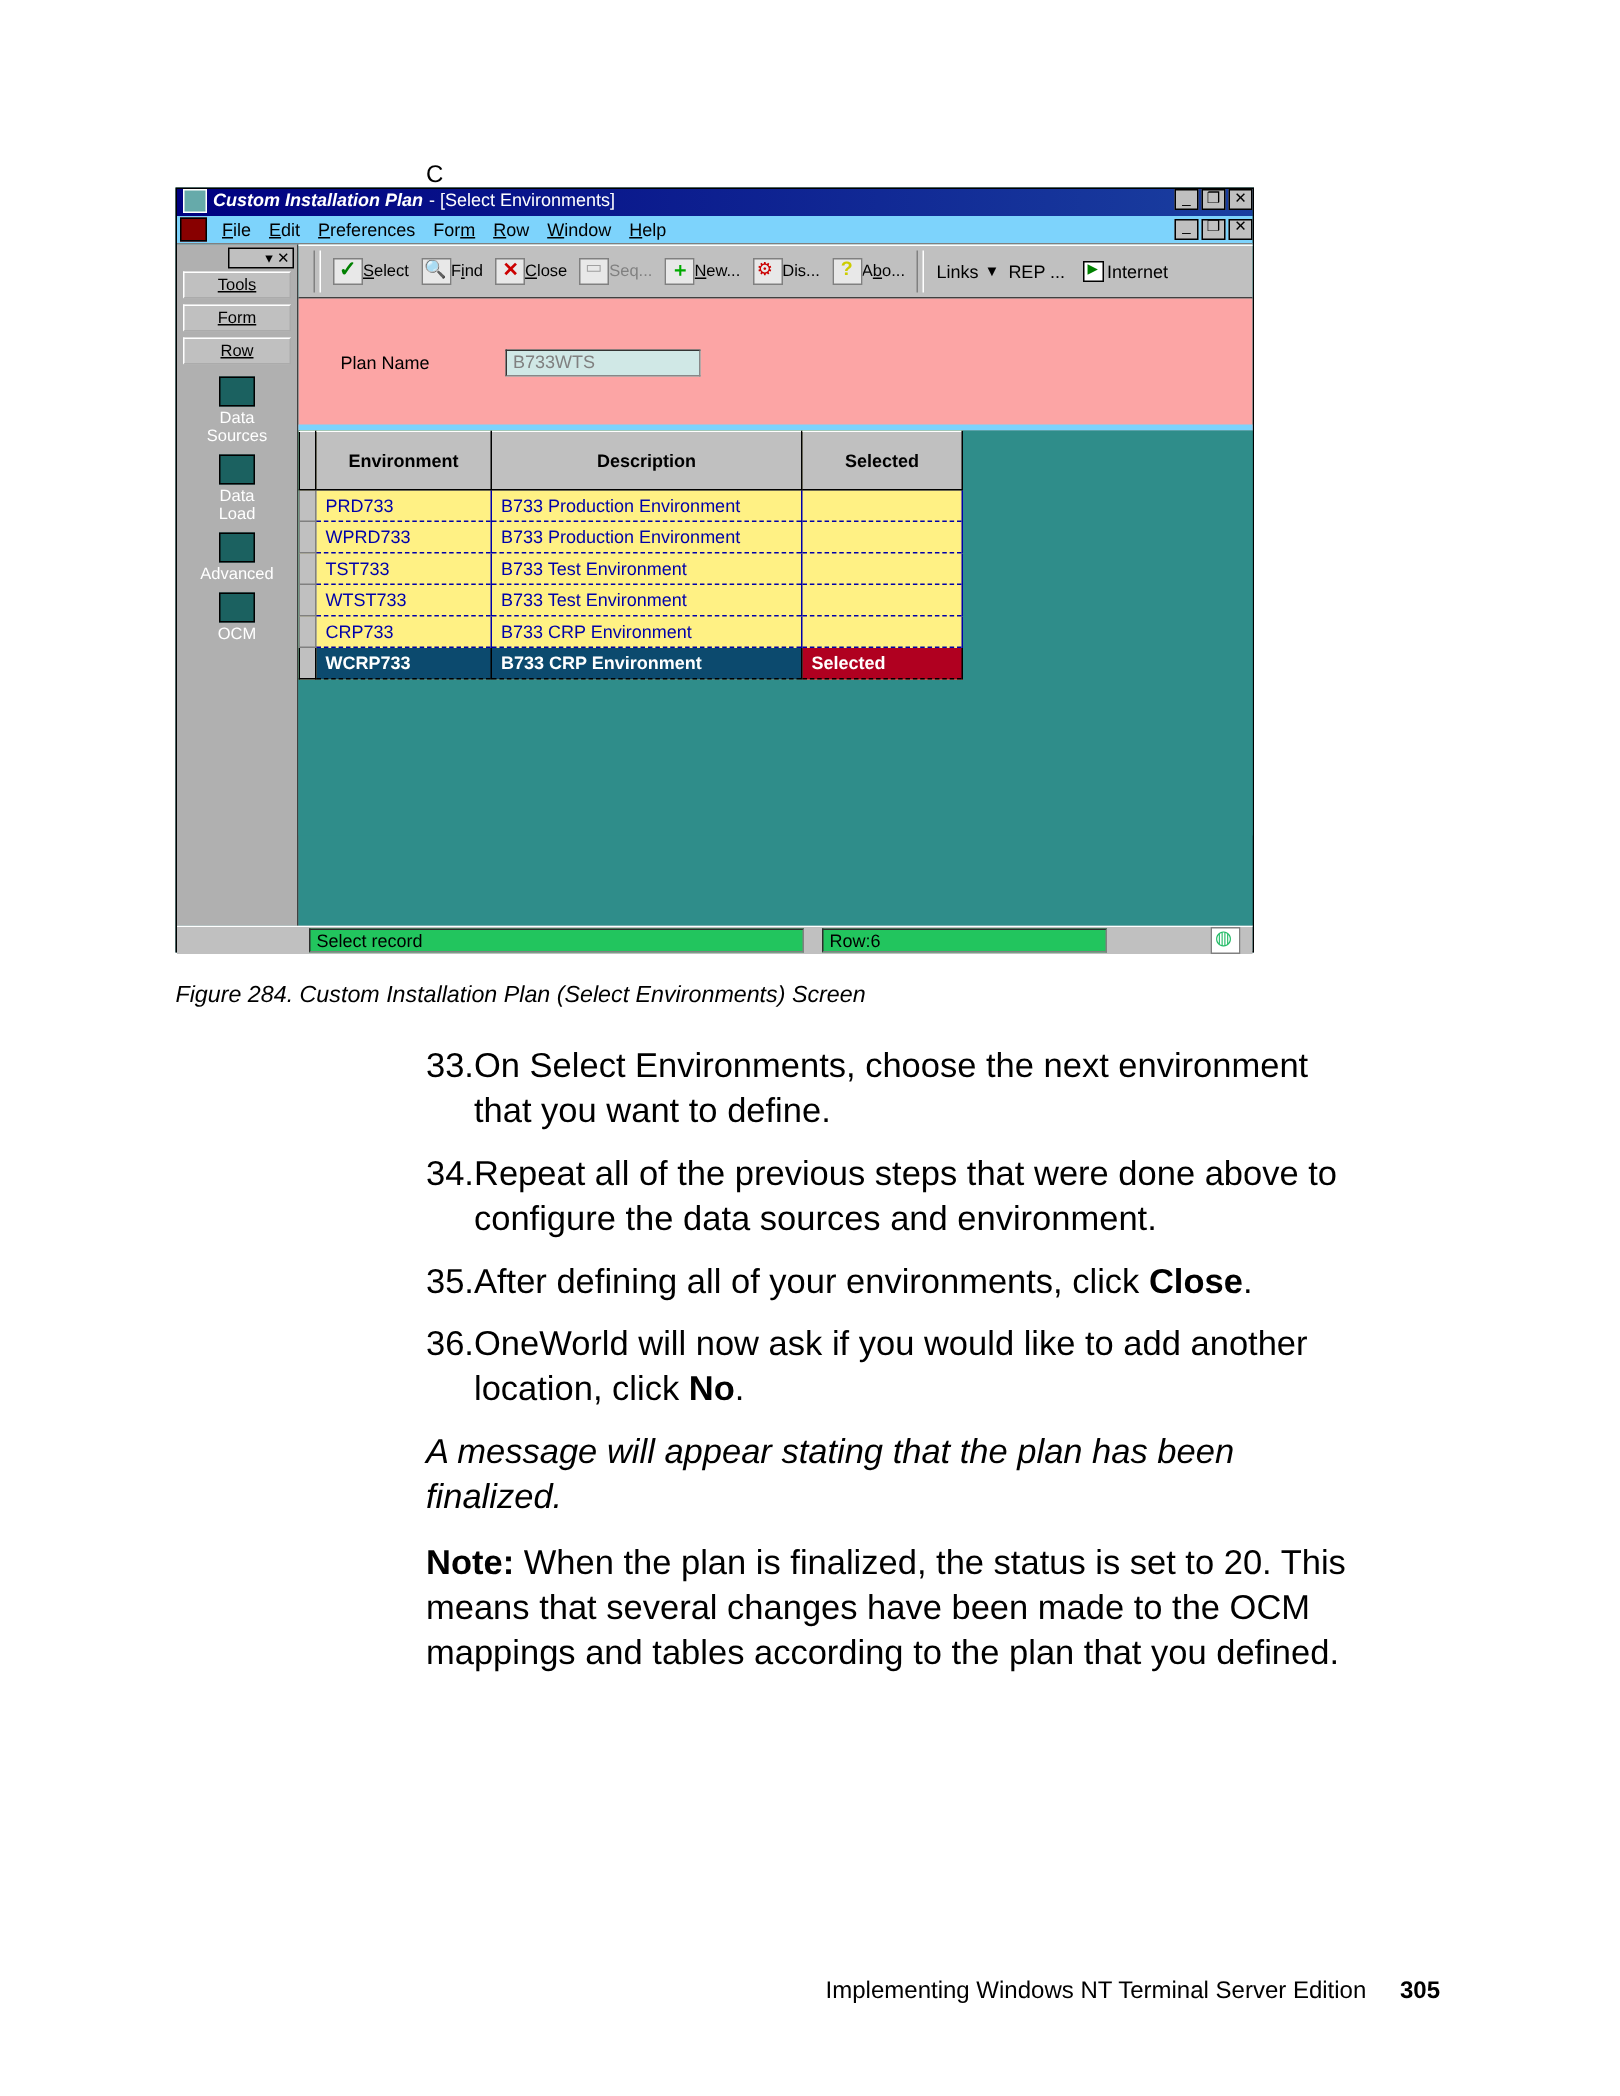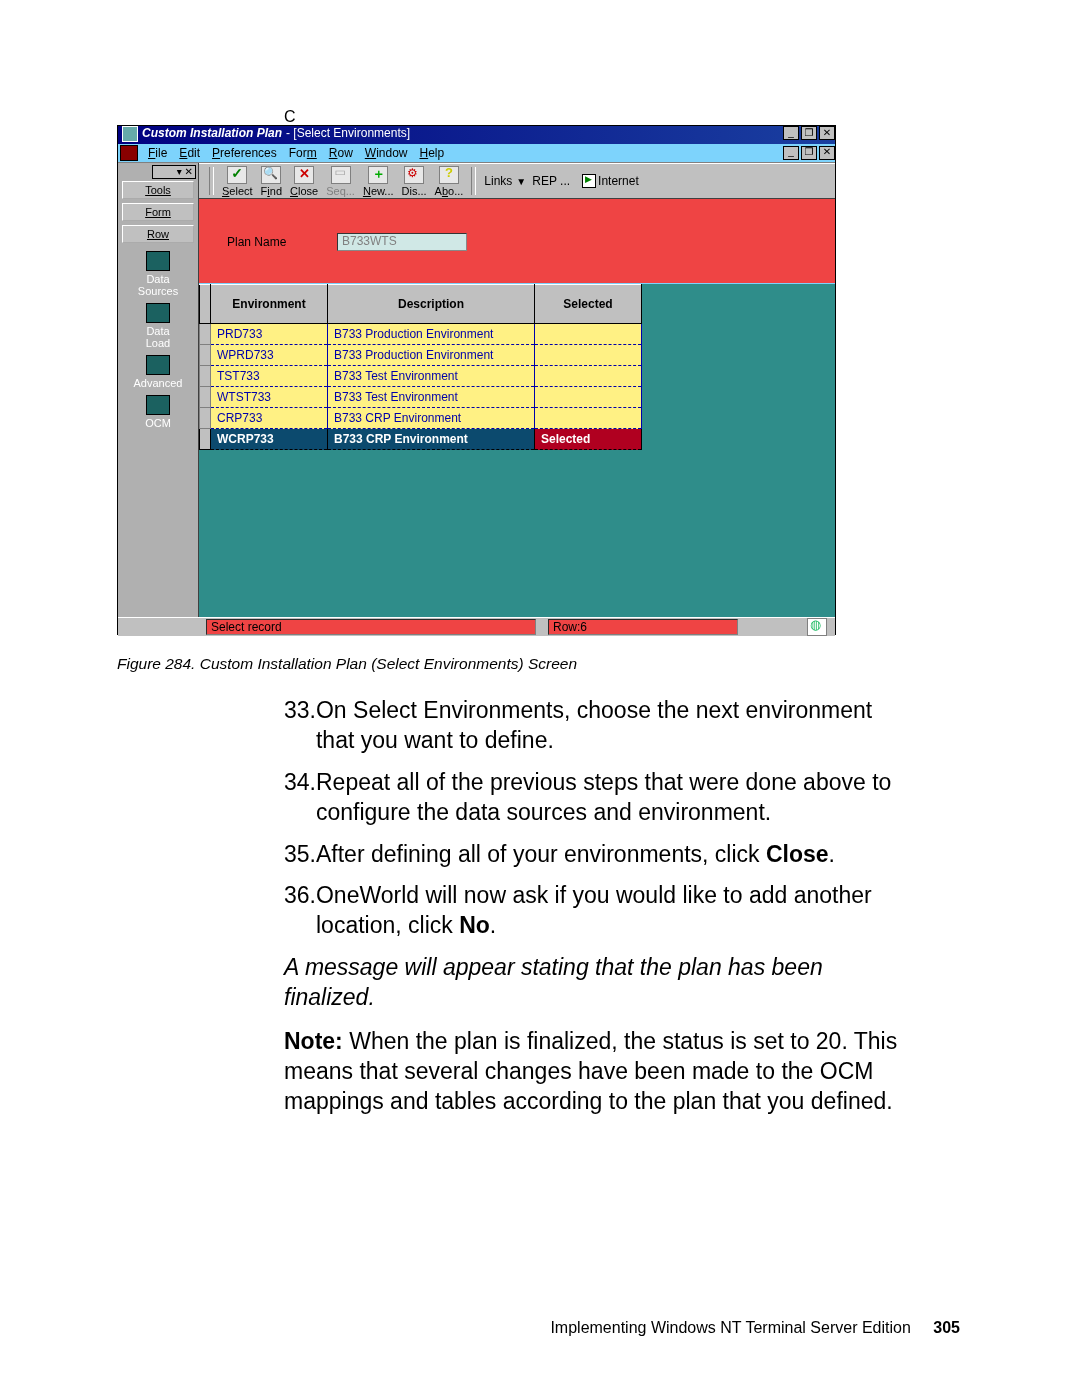--- a/index.html
+++ b/index.html
@@ -112,21 +112,21 @@
     padding: 0 6px;
     border-top:1px solid #fff; border-bottom:1px solid #404040;
     overflow:hidden;
   }
   .tb-sep {
     width:3px; height:28px;
     border-left:1px solid #808080; border-right:1px solid #fff;
     margin:0 4px;
   }
   .tb-btn {
-    display:flex; flex-direction:column; align-items:center;
+    display:flex; flex-direction:row; align-items:center;
     font-size:11px; color:#000; margin:0 2px;
     padding:0 2px;
   }
   .tb-btn .tb-ico { width:18px; height:16px; border:1px solid #808080;
     background:#e8e8e8; margin-bottom:1px; position:relative; }
   .tb-check .tb-ico::after { content:"✓"; color:green; position:absolute;
     left:3px; top:-2px; font-size:14px; font-weight:bold; }
   .tb-find .tb-ico::after { content:"🔍"; position:absolute; left:1px; top:-1px;
     font-size:12px; }
   .tb-close .tb-ico::after { content:"✕"; color:#c00; position:absolute;
@@ -147,22 +147,22 @@
   }
   .links-group .tri { color:#000; margin:0 4px; font-size:10px; }
   .links-group .link-label { margin-left:2px; }
   .links-group .int-ico { width:12px; height:12px; border:1px solid #000;
     background:#fff; margin-left:12px; position:relative; }
   .links-group .int-ico::after { content:"▶"; color:#008000; font-size:9px;
     position:absolute; left:2px; top:-1px; }
 
   .form-area {
     padding: 16px 12px 8px 20px;
-    background:#ef4444;
-    border-bottom:1px solid #7dd3fc;
+    background:#fca5a5;
+    border-bottom:4px solid #7dd3fc;
   }
   .form-row { display:flex; align-items:center; margin: 18px 0 24px 8px; }
   .form-label { color:#000; font-size:12px; width:110px; }
   .form-input {
     background:#d0e8e6; border:1px inset #888; width:130px; height:18px;
     padding-left:4px; color:#808080; font-size:12px; box-sizing:border-box;
   }
 
   
   .grid-wrap {
@@ -201,21 +201,21 @@
   .col-env { width:100px; }
   .col-desc { width:190px; }
   .col-sel { width:90px; }
 
   .statusbar {
     height:18px; background:#c0c0c0; display:flex; align-items:center;
     font-size:12px; border-top:1px solid #fff;
     padding-left: 88px;
   }
   .statusbar .sbox {
-    background:#ef4444; border:1px inset #808080; height:16px;
+    background:#22c55e; border:1px inset #808080; height:16px;
     box-sizing:border-box; padding:0 4px; display:flex; align-items:center;
     margin-right:12px;
   }
   .statusbar .sbox.sb1 { width: 330px; }
   .statusbar .sbox.sb2 { width: 190px; }
   .statusbar .globe { width:18px; height:16px;
     border:1px solid #808080; background:#fff; position:relative;
     margin-left: auto; margin-right: 8px;
   }
   .statusbar .globe::after { content:"◍"; position:absolute; left:2px; top:-2px;

